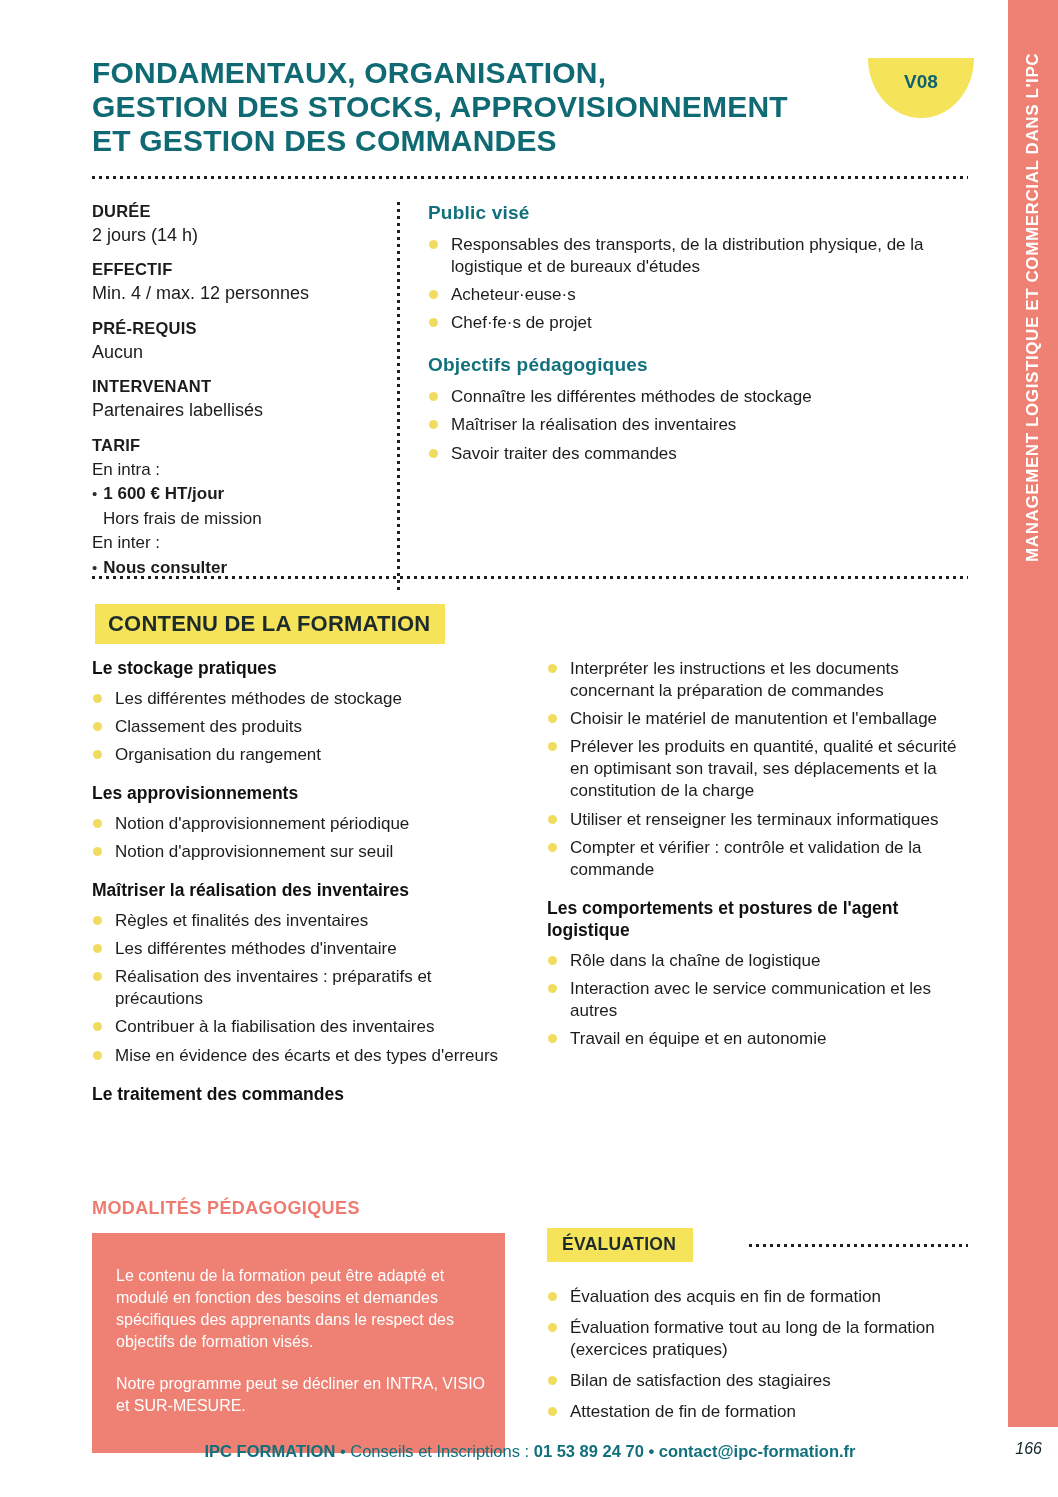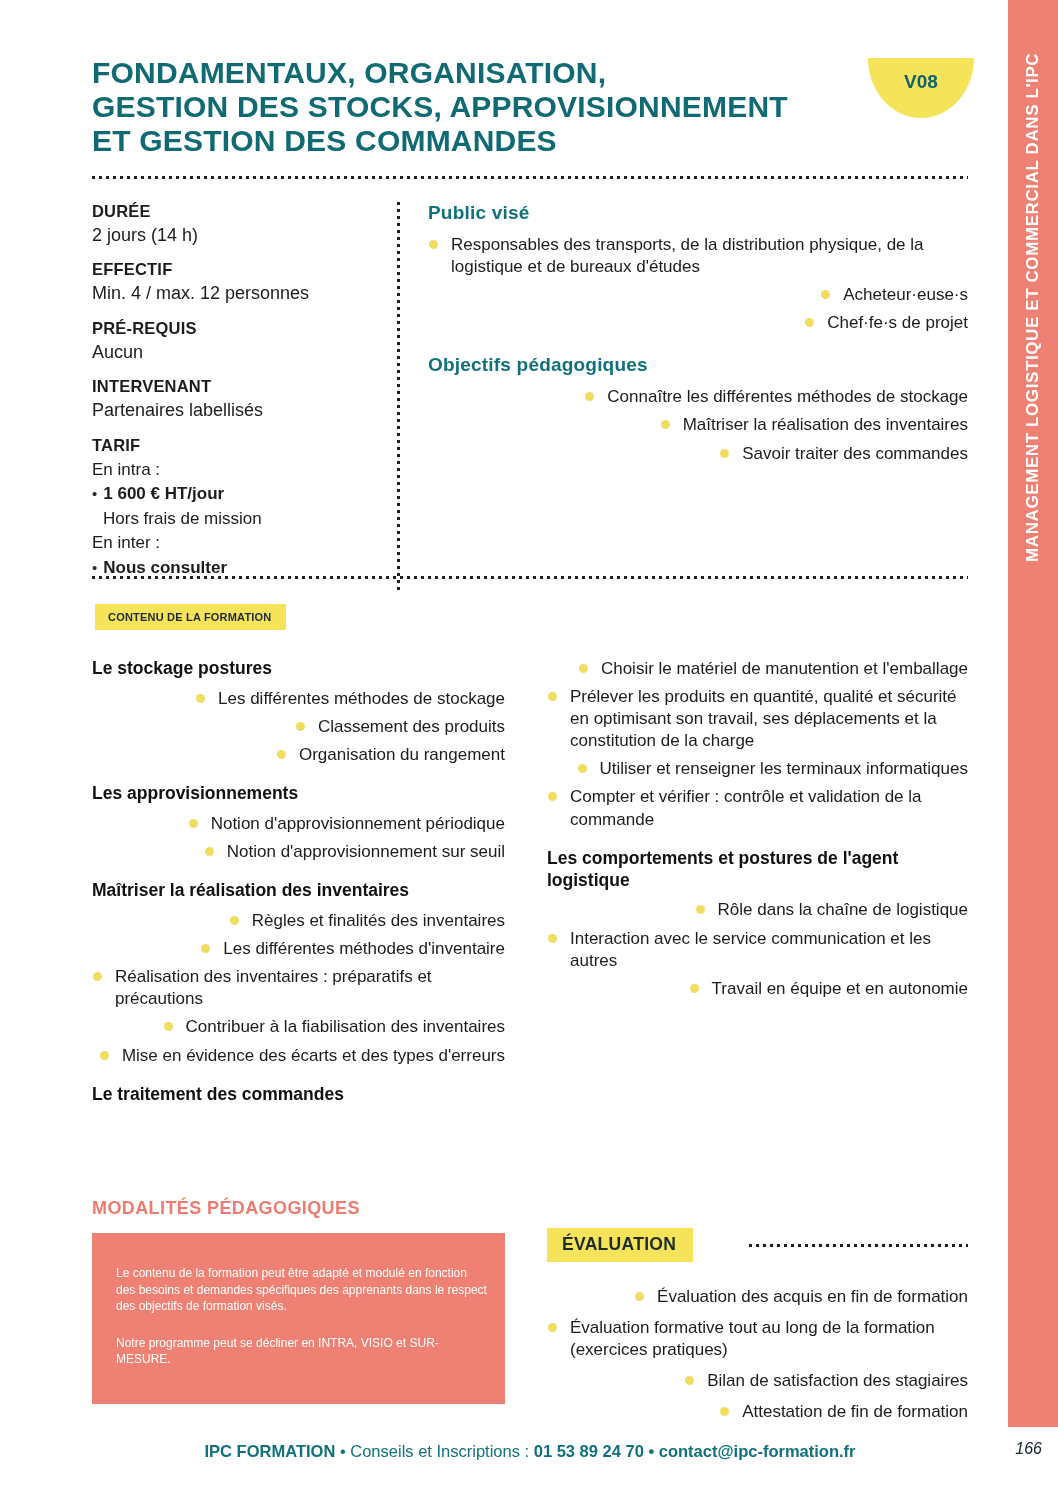--- a/index.html
+++ b/index.html
@@ -75,32 +75,32 @@
   .teal-h {
     color: #10707c; font-weight: 800; font-size: 19px;
     letter-spacing: 0.2px; margin-bottom: 10px;
   }
   .objectifs-h { margin-top: 20px; }
 
   
   ul.blist { list-style: none; }
   ul.blist li {
     display: flex; margin-bottom: 6px;
-    font-size: 17px; line-height: 1.3; justify-content: flex-end;
+    font-size: 17px; line-height: 1.3;
   }
   .li-dot {
     flex: 0 0 9px; width: 9px; height: 9px; border-radius: 50%;
     background: #f0dd60; margin: 6px 13px 0 1px;
   }
 
   
   .contenu-box {
     position: absolute; top: 604px; left: 95px;
     background: #f5e35a; color: #1d2b2d;
-    font-weight: 800; font-size: 11px; letter-spacing: 0.2px;
+    font-weight: 800; font-size: 22px; letter-spacing: 0.2px;
     padding: 7px 15px 7px 13px;
   }
 
   
   .columns { position: absolute; top: 658px; left: 92px; width: 876px; display: flex; }
   .col-left { width: 413px; }
   .col-right { width: 421px; margin-left: 42px; }
   .content-section h3 {
     font-size: 17.5px; font-weight: 800; color: #111;
     margin: 17px 0 8px; line-height: 1.25;
@@ -110,21 +110,21 @@
   
   .bottom { position: absolute; top: 1198px; left: 92px; width: 876px; display: flex; }
   .modalites { width: 413px; }
   .modalites-h {
     color: #ed7b6f; font-weight: 800; font-size: 18px;
     letter-spacing: 0.4px; margin-bottom: 14px;
   }
   .coral-box {
     background: #ee8173; color: #ffffff;
     padding: 32px 16px 36px 24px;
-    font-size: 12px; line-height: 1.38;
+    font-size: 16px; line-height: 1.38;
   }
   .coral-box p + p { margin-top: 20px; }
 
   .evaluation { width: 421px; margin-left: 42px; margin-top: 30px; }
   .eval-header { display: flex; align-items: center; gap: 40px; }
   .eval-badge {
     background: #f5e35a; color: #1d2b2d;
     font-weight: 800; font-size: 17.5px; letter-spacing: 0.3px;
     padding: 6px 17px 7px 15px;
   }
@@ -227,21 +227,21 @@
     </div>
   </div>
 
   <div class="dotline-h dot2"></div>
 
   <div class="contenu-box">CONTENU DE LA FORMATION</div>
 
   <div class="columns">
     <div class="col-left">
       <div class="content-section">
-        <h3>Le stockage postures</h3>
+        <h3>Le stockage pratiques</h3>
         <ul class="blist">
           <li>
               <span class="li-dot"></span>
               <span>Les différentes méthodes de stockage</span>
             </li>
           <li>
               <span class="li-dot"></span>
               <span>Classement des produits</span>
             </li>
           <li>
@@ -289,20 +289,24 @@
         </ul>
       </div>
       <div class="content-section">
         <h3>Le traitement des commandes</h3>
       </div>
     </div>
 
     <div class="col-right">
       <div class="content-section">
         <ul class="blist">
+          <li>
+              <span class="li-dot"></span>
+              <span>Interpréter les instructions et les documents concernant la préparation de commandes</span>
+            </li>
           <li>
               <span class="li-dot"></span>
               <span>Choisir le matériel de manutention et l'emballage</span>
             </li>
           <li>
               <span class="li-dot"></span>
               <span>Prélever les produits en quantité, qualité et sécurité en optimisant son travail, ses déplacements et la constitution de la charge</span>
             </li>
           <li>
               <span class="li-dot"></span>

